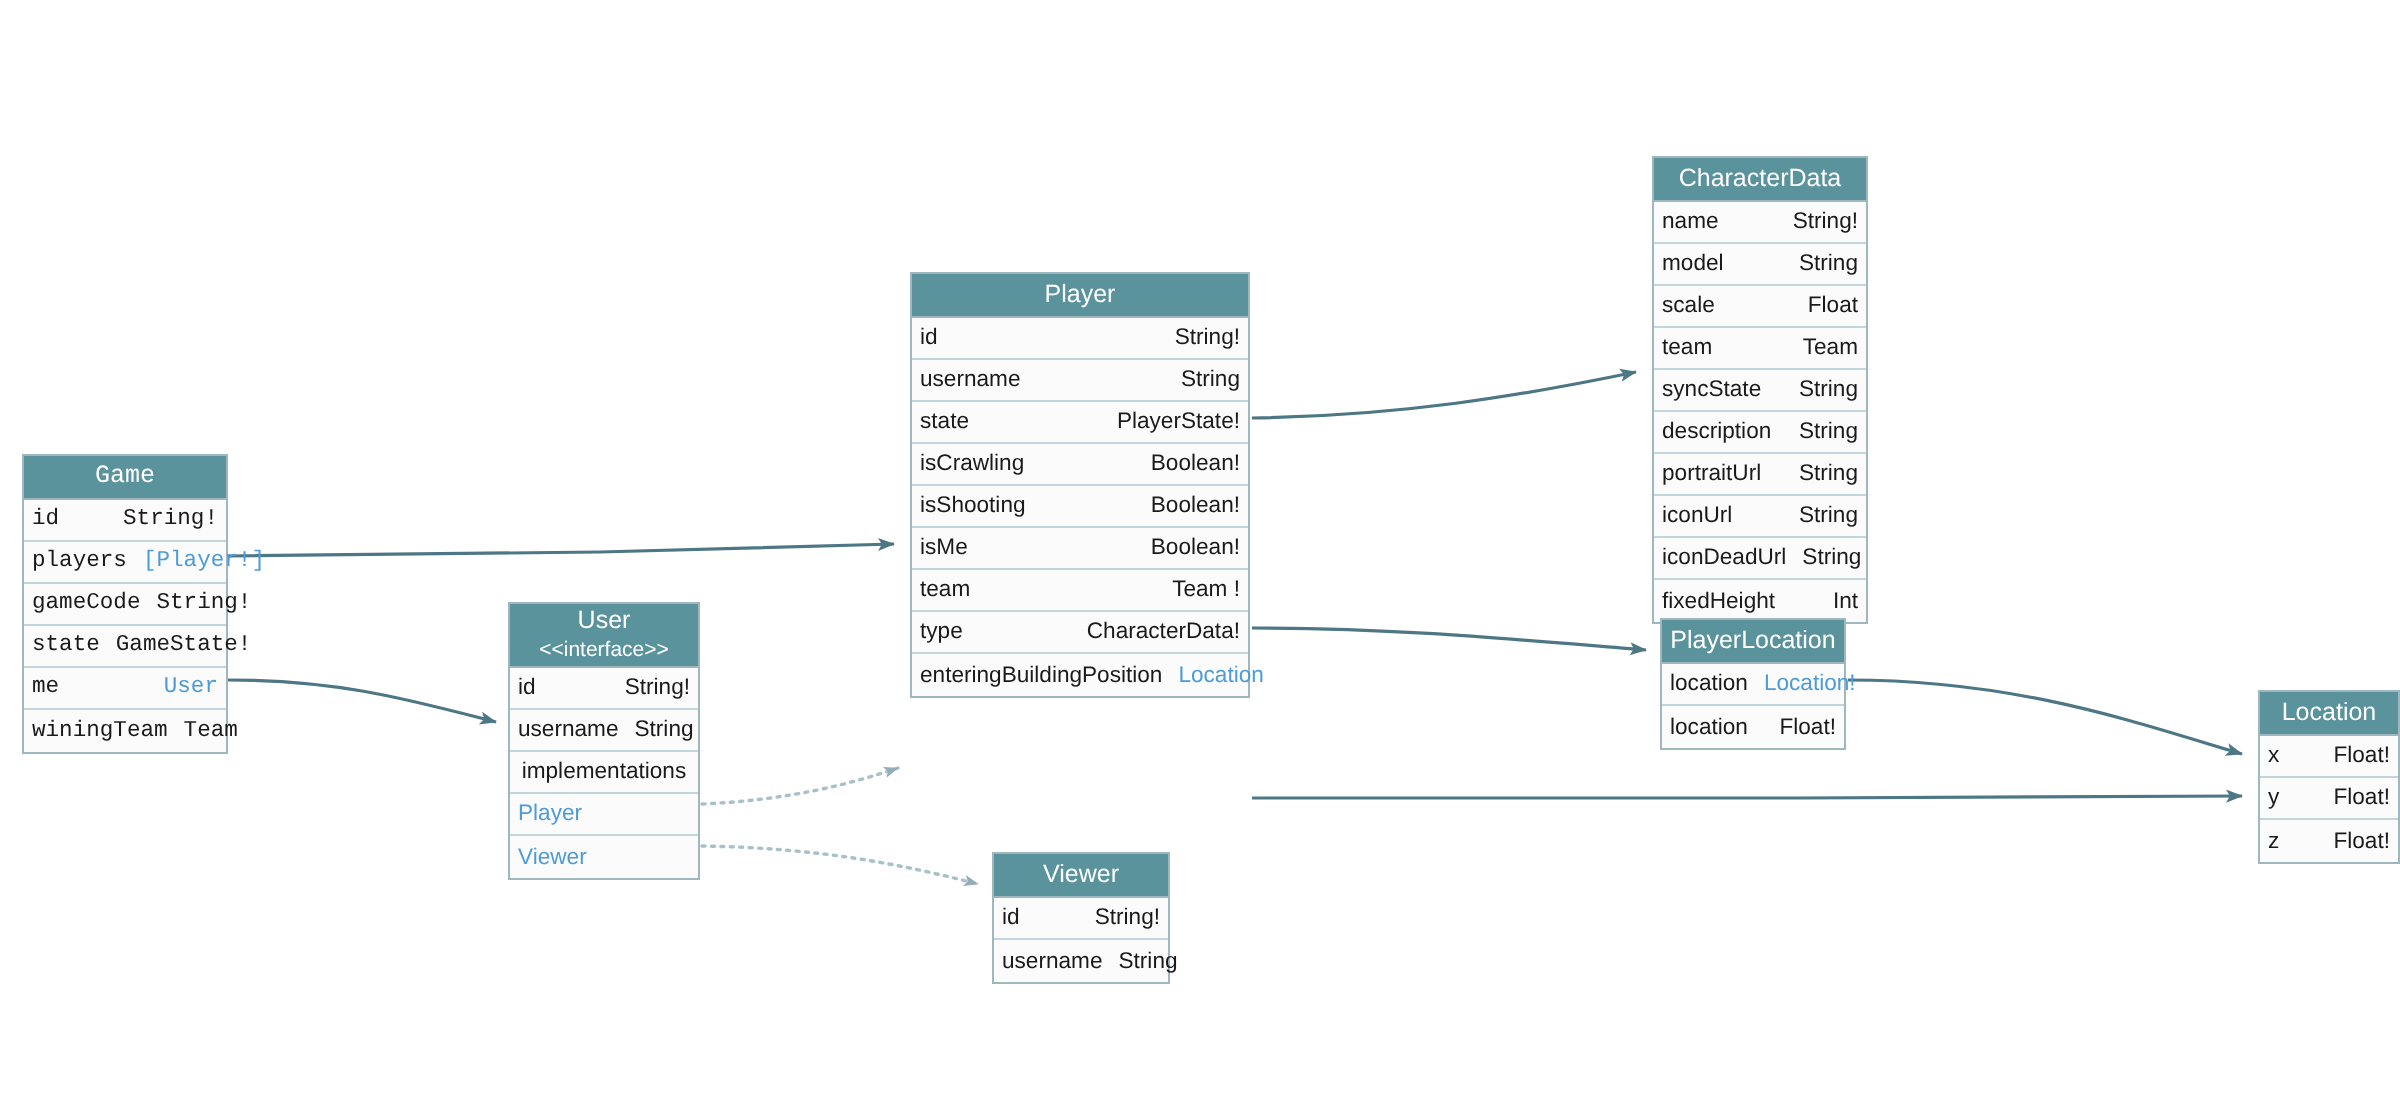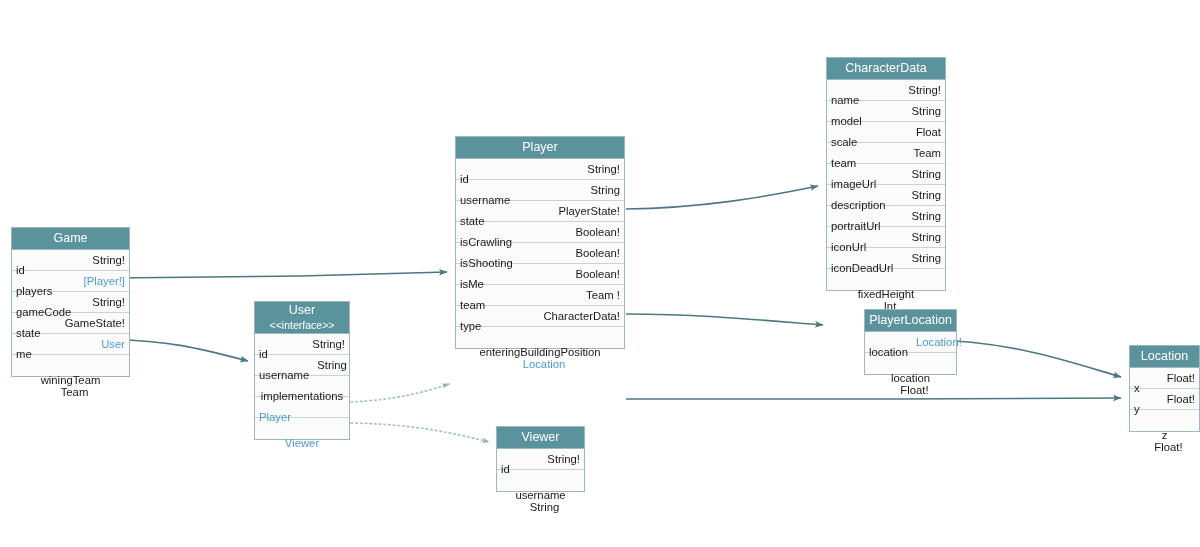--- a/index.html
+++ b/index.html
@@ -58,31 +58,29 @@
     box-sizing: border-box;
     border-bottom: 1px solid #c3d4da;
     background: #fbfbfb;
     padding: 0 4px;
     font-size: 11.3px;
     color: #1a1a1a;
     white-space: nowrap;
   }
   .field-row:last-child {
     border-bottom: none;
-    flex-direction: column;
   }
   .field-row.centered {
     justify-content: center;
   }
   .field-row.single {
     justify-content: flex-start;
   }
   .fname {
     text-align: right;
-    margin-top: 19px;
   }
   .ftype {
     padding-left: 8px;
   }
   .ftype.link, .fname.link {
     color: #4d9bd8;
   }
 </style>
 </head>
 <body>
@@ -109,21 +107,21 @@
 
     <path d="M626,399 L900,399 L1121,398" fill="none" stroke="#4d7784" stroke-width="1.6" marker-end="url(#arrow-solid)"></path>
 
     <path d="M924,340 C1010,340 1070,362 1121,377" fill="none" stroke="#4d7784" stroke-width="1.6" marker-end="url(#arrow-solid)"></path>
 
     <path d="M351,402 C395,400 425,392 449,384" fill="none" stroke="#a8c1c9" stroke-width="1.7" stroke-dasharray="1.5 3.2" stroke-linecap="round" marker-end="url(#arrow-dotted)"></path>
 
     <path d="M351,423 C410,424 450,432 489,442" fill="none" stroke="#a8c1c9" stroke-width="1.7" stroke-dasharray="1.5 3.2" stroke-linecap="round" marker-end="url(#arrow-dotted)"></path>
   </svg>
 
-  <div class="entity" style="left:11px; top:227px; width:119px;">
+  <div class="entity" style="left:11px; top:227px; width:103px;font-family:Liberation Mono, monospace;">
     <div class="entity-header">Game</div>
     <div class="field-row">
       <span class="fname">id</span>
       <span class="ftype">String!</span>
     </div>
     <div class="field-row">
       <span class="fname">players</span>
       <span class="ftype link">[Player!]</span>
     </div>
     <div class="field-row">
@@ -213,40 +211,40 @@
     <div class="field-row">
       <span class="fname">id</span>
       <span class="ftype">String!</span>
     </div>
     <div class="field-row">
       <span class="fname">username</span>
       <span class="ftype">String</span>
     </div>
   </div>
 
-  <div class="entity" style="left:826px; top:57px; width:120px;">
+  <div class="entity" style="left:826px; top:78px; width:108px;">
     <div class="entity-header">CharacterData</div>
     <div class="field-row">
       <span class="fname">name</span>
       <span class="ftype">String!</span>
     </div>
     <div class="field-row">
       <span class="fname">model</span>
       <span class="ftype">String</span>
     </div>
     <div class="field-row">
       <span class="fname">scale</span>
       <span class="ftype">Float</span>
     </div>
     <div class="field-row">
       <span class="fname">team</span>
       <span class="ftype">Team</span>
     </div>
     <div class="field-row">
-      <span class="fname">imageUrl</span>
+      <span class="fname">syncState</span>
       <span class="ftype">String</span>
     </div>
     <div class="field-row">
       <span class="fname">description</span>
       <span class="ftype">String</span>
     </div>
     <div class="field-row">
       <span class="fname">portraitUrl</span>
       <span class="ftype">String</span>
     </div>
@@ -257,21 +255,21 @@
     <div class="field-row">
       <span class="fname">iconDeadUrl</span>
       <span class="ftype">String</span>
     </div>
     <div class="field-row">
       <span class="fname">fixedHeight</span>
       <span class="ftype">Int</span>
     </div>
   </div>
 
-  <div class="entity" style="left:864px; top:309px; width:93px;">
+  <div class="entity" style="left:830px; top:309px; width:93px;">
     <div class="entity-header">PlayerLocation</div>
     <div class="field-row">
       <span class="fname">location</span>
       <span class="ftype link">Location!</span>
     </div>
     <div class="field-row">
       <span class="fname">location</span>
       <span class="ftype">Float!</span>
     </div>
   </div>

